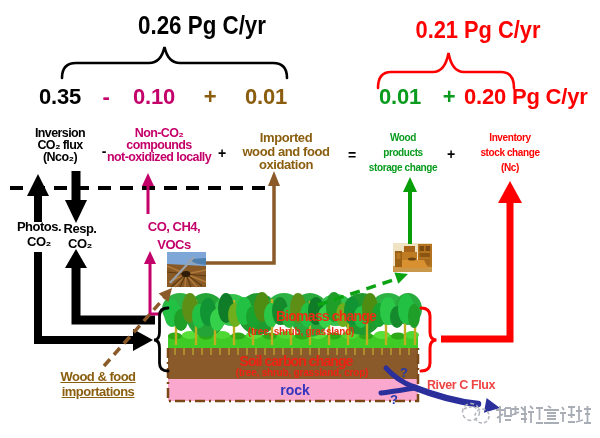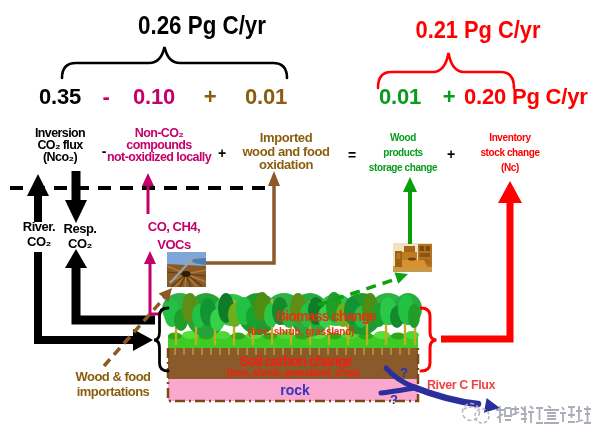--- a/index.html
+++ b/index.html
@@ -329,40 +329,40 @@
   <div>storage change</div>
 </div>
 <div class="txt ctr op" style="left:451px;top:147px;">+</div>
 <div class="txt ctr term15 c-red" style="left:510px;top:130px;">
   <div>Inventory</div>
   <div>stock change</div>
   <div>(Nc)</div>
 </div>
 
 <div class="txt ctr flux c-black" style="left:39px;top:219px;">
-  <div>River.</div>
+  <div>Photos.</div>
   <div>CO₂</div>
 </div>
 <div class="txt ctr flux c-black" style="left:80px;top:221px;">
   <div>Resp.</div>
   <div>CO₂</div>
 </div>
 <div class="txt ctr flux c-magenta" style="left:150px;top:218px;line-height:18px;margin-left:24px;">
   <div>CO, CH4,</div>
   <div>VOCs</div>
 </div>
-<div class="txt ctr flux c-olive" style="left:113px;top:370px;line-height:14.5px;">
+<div class="txt ctr flux c-olive" style="left:98px;top:370px;line-height:14.5px;text-decoration:underline;">
   <div>Wood &amp; food</div>
   <div>importations</div>
 </div>
 
 <div class="txt ctr biomass-title" style="left:301px;top:309px;">Biomass change</div>
 <div class="txt ctr biomass-sub" style="left:301px;top:327px;">(tree, shrub, grassland)</div>
 <div class="txt ctr soil-title" style="left:296px;top:354px;">Soil carbon change</div>
-<div class="txt ctr soil-sub" style="left:283px;top:368px;padding-left:20px;">(tree, shrub, grassland, crop)</div>
+<div class="txt ctr soil-sub" style="left:292px;top:368px;padding-left:20px;">(tree, shrub, grassland, crop)</div>
 <div class="txt ctr rock-label" style="left:295px;top:383px;">rock</div>
 <div class="txt ctr river-label" style="left:461px;top:379px;">River C Flux</div>
 <div class="txt ctr qmark" style="left:404px;top:366px;">?</div>
 <div class="txt ctr qmark" style="left:394px;top:393px;">?</div>
 
 <div class="txt watermark-text" style="left:496px;top:405px;">格致论道讲坛</div>
 
 </div>
 
 </body></html>

